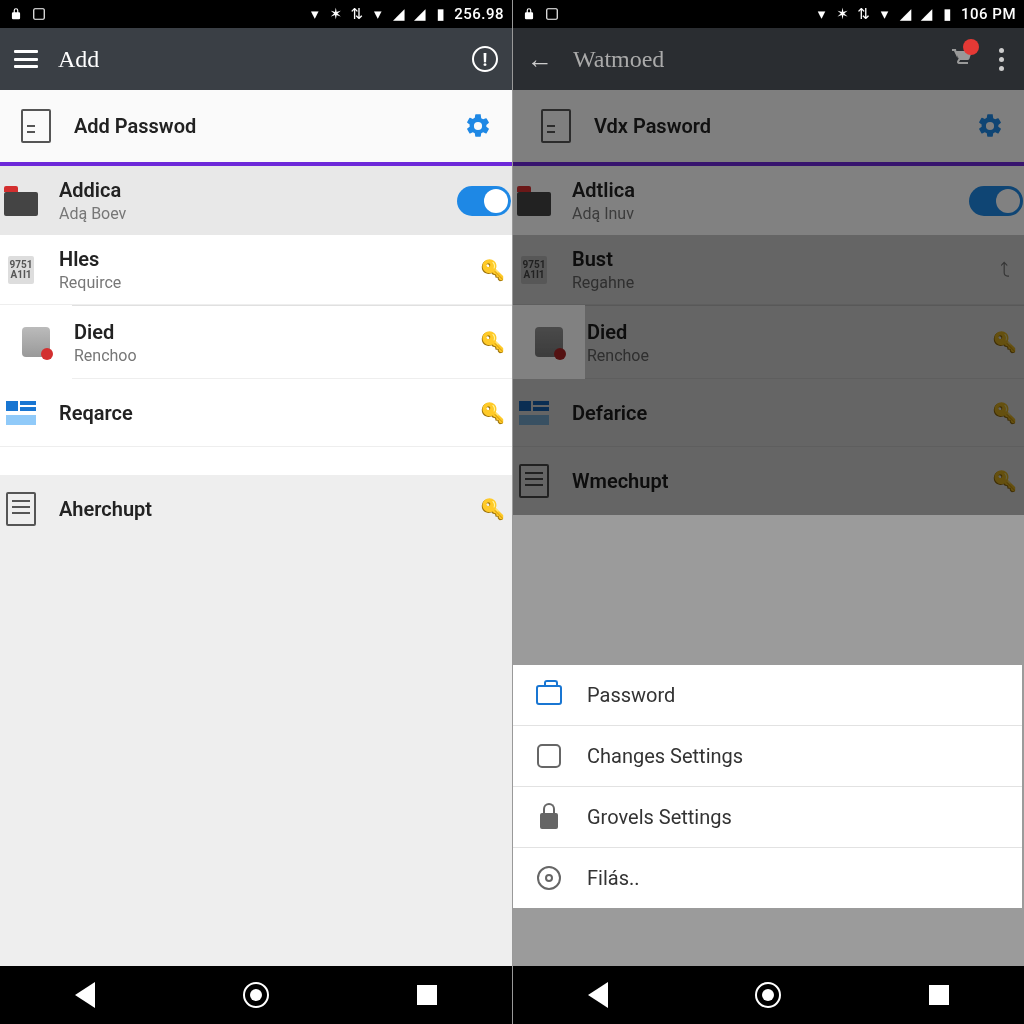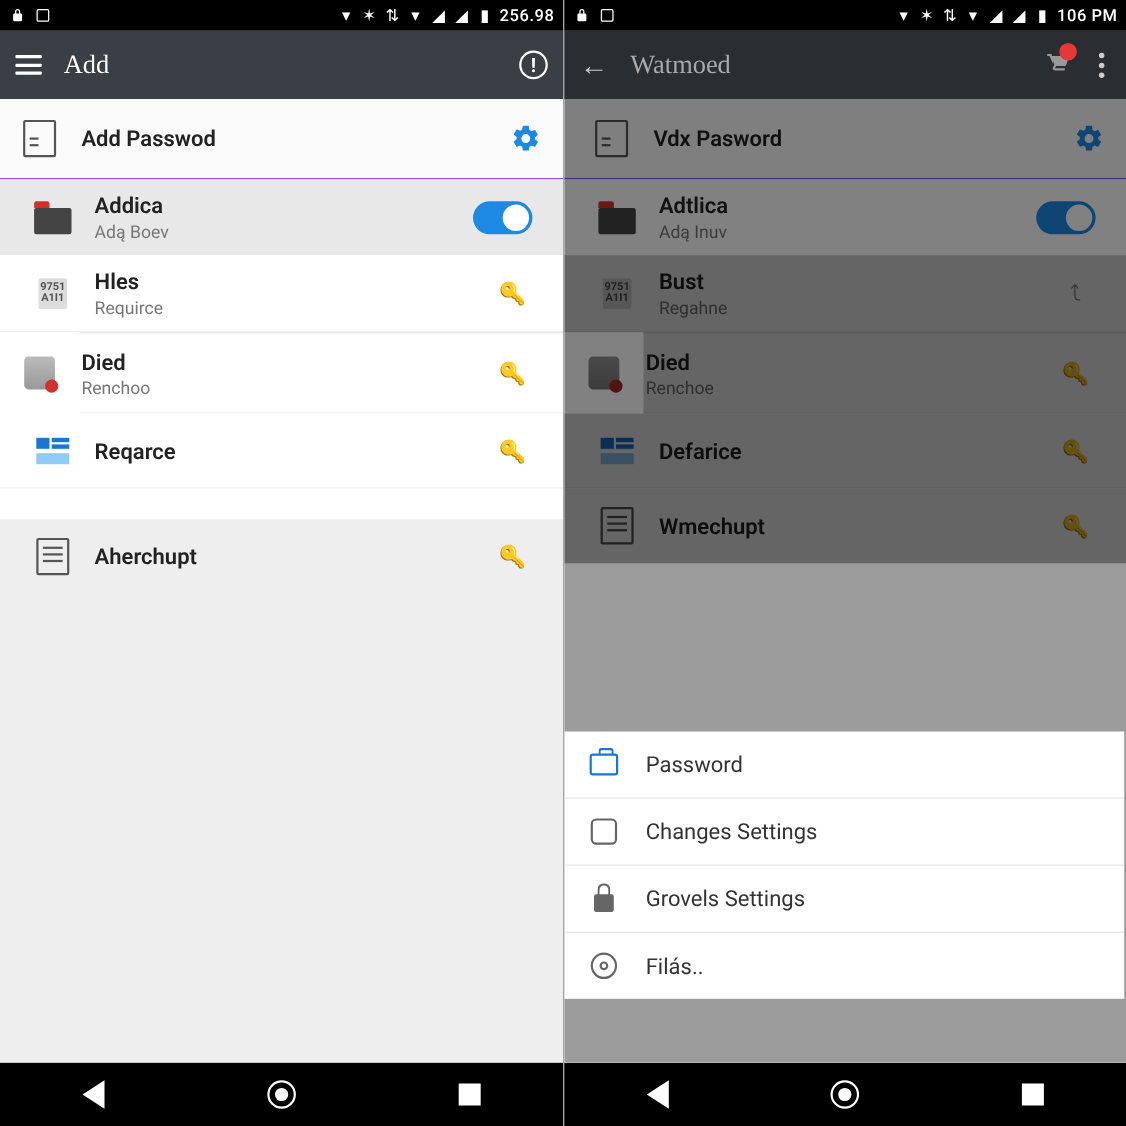--- a/index.html
+++ b/index.html
@@ -59,26 +59,26 @@
 
 
 .content { flex: 1; background: #eeeeee; overflow:hidden; position:relative; }
 .content.dimmed::before {
   content:''; position:absolute; inset:0; background:rgba(0,0,0,0.35); z-index:5;
 }
 
 .row {
   display: flex;
   align-items: center;
-  padding: 12px 28px;
+  padding: 12px 1px;
   background: #fff;
   min-height: 68px;
   gap: 18px;
 }
-.row.header-row { background:#fafafa; border-bottom:1px solid #6d28d9; padding: 16px 16px; }
+.row.header-row { background:#fafafa; border-bottom:4px solid #6d28d9; padding: 16px 16px; }
 .row.selected { background: #e8e8e8; }
 .row-icon {
   width: 40px; height: 40px;
   display:flex; align-items:center; justify-content:center;
   flex-shrink:0;
 }
 .row-text { flex:1; }
 .row-title { font-size: 20px; font-weight: 600; color:#222; }
 .row-sub { font-size: 16px; color: #777; margin-top:2px; }
 .row-action { width: 36px; display:flex; align-items:center; justify-content:center; }

